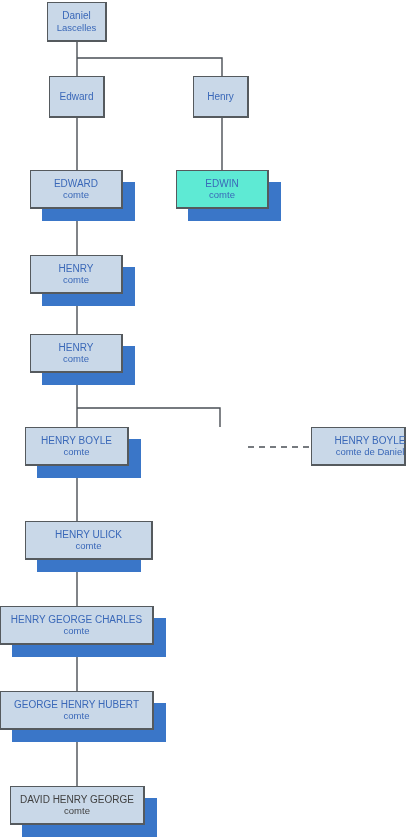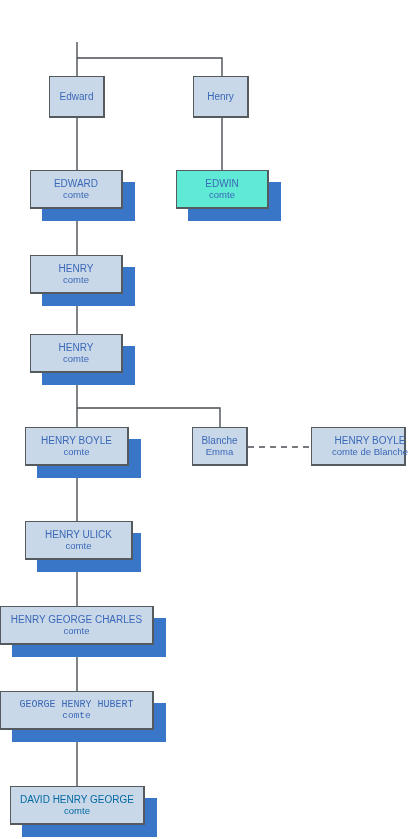--- a/index.html
+++ b/index.html
@@ -69,20 +69,24 @@
       <polyline points="77,294 77,334" fill="none" stroke="#4a4f55" stroke-width="1.4"></polyline>
       <polyline points="77,373 77,408" fill="none" stroke="#4a4f55" stroke-width="1.4"></polyline>
       <polyline points="77,408 77,427" fill="none" stroke="#4a4f55" stroke-width="1.4"></polyline>
       <polyline points="77,408 220,408 220,427" fill="none" stroke="#4a4f55" stroke-width="1.4"></polyline>
       <polyline points="248,447 311,447" fill="none" stroke="#4a4f55" stroke-width="1.6" stroke-dasharray="6,5"></polyline>
       <polyline points="77,466 77,521" fill="none" stroke="#4a4f55" stroke-width="1.4"></polyline>
       <polyline points="77,560 77,606" fill="none" stroke="#4a4f55" stroke-width="1.4"></polyline>
       <polyline points="77,645 77,691" fill="none" stroke="#4a4f55" stroke-width="1.4"></polyline>
       <polyline points="77,730 77,786" fill="none" stroke="#4a4f55" stroke-width="1.4"></polyline>
     </svg>
+<div class="node two-line" style="left: 47px; top: 2px; width: 60px; height: 40px; background: rgb(201, 216, 232); border-color: rgb(85, 90, 94); color: rgb(58, 104, 184);">
+      <span class="l1">Daniel</span>
+      <span class="l2">Lascelles</span>
+    </div>
     <div class="node" style="left: 49px; top: 76px; width: 56px; height: 42px; background: rgb(201, 216, 232); border-color: rgb(85, 90, 94); color: rgb(58, 104, 184);">
       <span class="l1">Edward</span>
     </div>
     <div class="node" style="left: 193px; top: 76px; width: 56px; height: 42px; background: rgb(201, 216, 232); border-color: rgb(85, 90, 94); color: rgb(58, 104, 184);">
       <span class="l1">Henry</span>
     </div>
     <div class="shadow" style="left: 42px; top: 182px; width: 93px; height: 39px; background: rgb(58, 118, 200);"></div>
     <div class="node two-line" style="left: 30px; top: 170px; width: 93px; height: 39px; background: rgb(201, 216, 232); border-color: rgb(85, 90, 94); color: rgb(58, 104, 184);">
       <span class="l1">EDWARD</span>
       <span class="l2">comte</span>
@@ -100,41 +104,37 @@
     <div class="shadow" style="left: 42px; top: 346px; width: 93px; height: 39px; background: rgb(58, 118, 200);"></div>
     <div class="node two-line" style="left: 30px; top: 334px; width: 93px; height: 39px; background: rgb(201, 216, 232); border-color: rgb(85, 90, 94); color: rgb(58, 104, 184);">
       <span class="l1">HENRY</span>
       <span class="l2">comte</span>
     </div>
     <div class="shadow" style="left: 37px; top: 439px; width: 104px; height: 39px; background: rgb(58, 118, 200);"></div>
     <div class="node two-line" style="left: 25px; top: 427px; width: 104px; height: 39px; background: rgb(201, 216, 232); border-color: rgb(85, 90, 94); color: rgb(58, 104, 184);">
       <span class="l1">HENRY BOYLE</span>
       <span class="l2">comte</span>
     </div>
-    <div class="node two-line" style="left: 192px; top: 427px; width: 56px; height: 39px; background: rgb(201, 216, 232); border-color: rgb(85, 90, 94); color: rgb(58, 104, 184);">
-      <span class="l1">Blanche</span>
-      <span class="l2">Emma</span>
-    </div>
     <div class="node two-line" style="left: 311px; top: 427px; width: 95px; height: 39px; background: rgb(201, 216, 232); border-color: rgb(85, 90, 94); color: rgb(58, 104, 184); padding-left: 24px;">
       <span class="l1">HENRY BOYLE</span>
-      <span class="l2">comte de Blanche</span>
+      <span class="l2">comte de Daniel</span>
     </div>
     <div class="shadow" style="left: 37px; top: 533px; width: 104px; height: 39px; background: rgb(58, 118, 200);"></div>
-    <div class="node two-line" style="left: 25px; top: 521px; width: 108px; height: 39px; background: rgb(201, 216, 232); border-color: rgb(85, 90, 94); color: rgb(58, 104, 184);">
+    <div class="node two-line" style="left: 25px; top: 521px; width: 128px; height: 39px; background: rgb(201, 216, 232); border-color: rgb(85, 90, 94); color: rgb(58, 104, 184);">
       <span class="l1">HENRY ULICK</span>
       <span class="l2">comte</span>
     </div>
     <div class="shadow" style="left: 12px; top: 618px; width: 154px; height: 39px; background: rgb(58, 118, 200);"></div>
     <div class="node two-line" style="left: 0px; top: 606px; width: 154px; height: 39px; background: rgb(201, 216, 232); border-color: rgb(85, 90, 94); color: rgb(58, 104, 184);">
       <span class="l1">HENRY GEORGE CHARLES</span>
       <span class="l2">comte</span>
     </div>
     <div class="shadow" style="left: 12px; top: 703px; width: 154px; height: 39px; background: rgb(58, 118, 200);"></div>
-    <div class="node two-line" style="left: 0px; top: 691px; width: 154px; height: 39px; background: rgb(201, 216, 232); border-color: rgb(85, 90, 94); color: rgb(58, 104, 184); font-family: Liberation Mono, monospace;">
+    <div class="node two-line" style="left: 0px; top: 691px; width: 154px; height: 39px; background: rgb(201, 216, 232); border-color: rgb(85, 90, 94); color: rgb(58, 104, 184);">
       <span class="l1">GEORGE HENRY HUBERT</span>
       <span class="l2">comte</span>
     </div>
     <div class="shadow" style="left: 22px; top: 798px; width: 135px; height: 39px; background: rgb(58, 118, 200);"></div>
-    <div class="node two-line" style="left: 10px; top: 786px; width: 135px; height: 39px; background: rgb(201, 216, 232); border-color: rgb(85, 90, 94); color: #0369a1;">
+    <div class="node two-line" style="left: 10px; top: 786px; width: 135px; height: 39px; background: rgb(201, 216, 232); border-color: rgb(85, 90, 94); color: #404040;">
       <span class="l1">DAVID HENRY GEORGE</span>
       <span class="l2">comte</span>
     </div>
   </div>
 
 </body></html>

